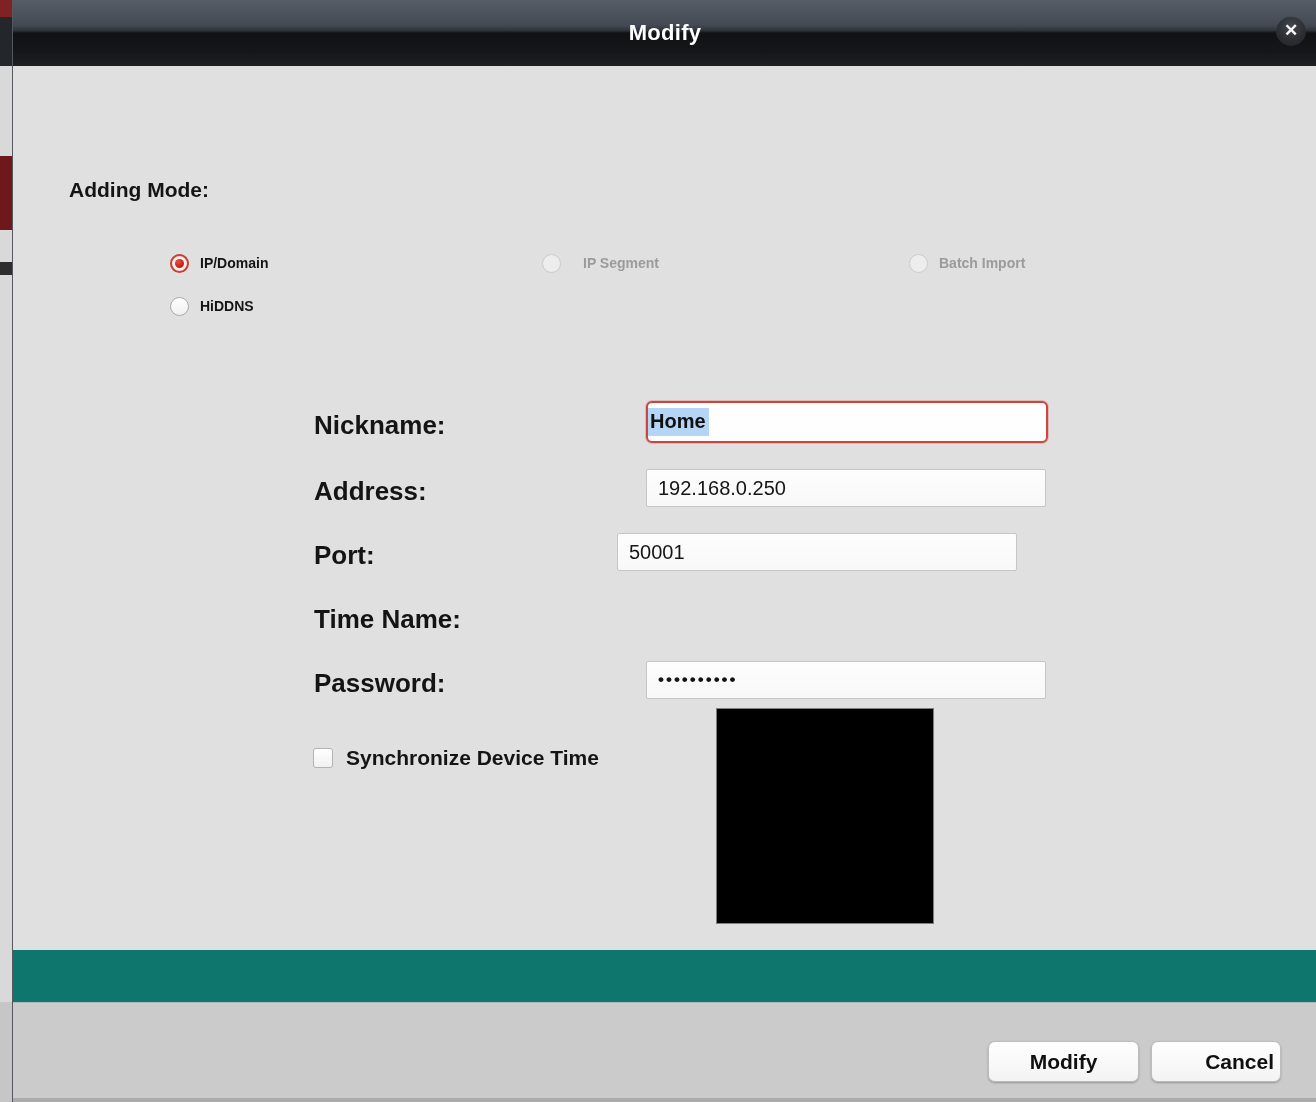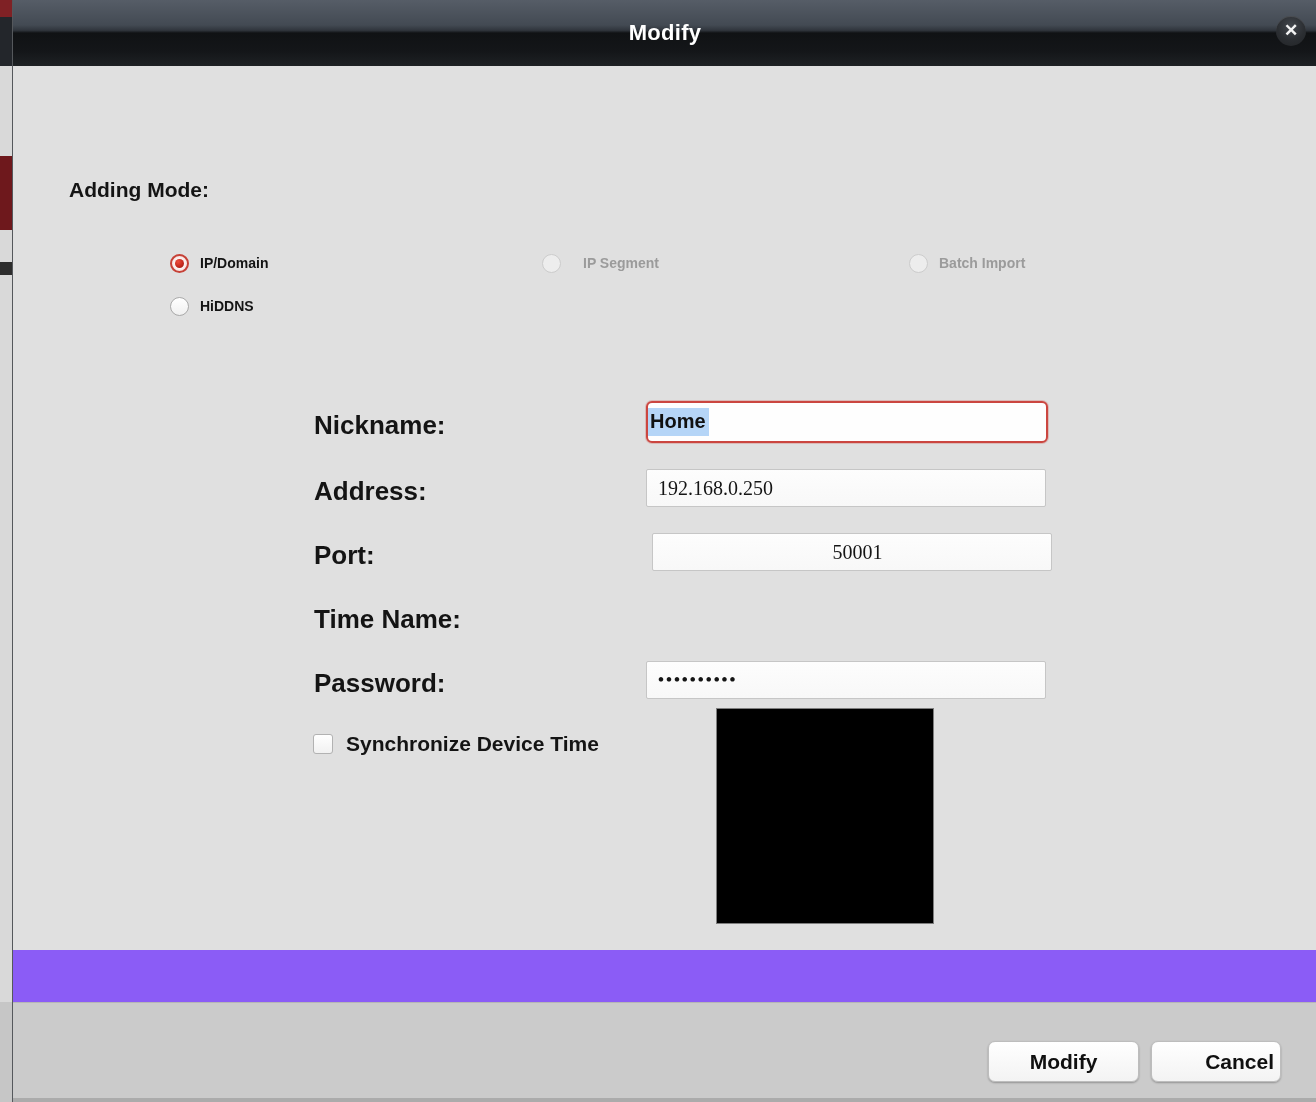--- a/index.html
+++ b/index.html
@@ -12,21 +12,21 @@
   .bg-strip{position:absolute;left:0;top:0;width:12px;height:1102px;background:#d9d9d9;}
   .bg-strip .seg{position:absolute;left:0;width:12px;}
   .seg-top{top:0;height:66px;background:#23262b;}
   .seg-rednotch{top:0;height:17px;width:5px;background:#7f2125;}
   .seg-maroon{top:156px;height:74px;background:#6e181c;}
   .seg-icon{top:262px;height:13px;width:7px;background:#2d2d2d;}
   .seg-footer{top:1002px;height:100px;background:#c6c6c6;}
 
   
   .dialog{position:absolute;left:12px;top:0;width:1304px;height:1102px;
-    border-left:1px solid #55585c;background:#8b5cf6;}
+    border-left:1px solid #55585c;background:#0f766e;}
   .titlebar{position:absolute;left:0;top:0;width:100%;height:66px;
     background:linear-gradient(180deg,#565d67 0%,#434a53 38%,#30353c 46%,#101214 50%,#141619 78%,#1e2124 100%);}
   .title-text{position:absolute;left:0;top:20px;width:100%;text-align:center;
     color:#fff;font-size:22px;font-weight:bold;letter-spacing:.3px;}
   .close-btn{position:absolute;left:1263px;top:16px;width:30px;height:30px;border:none;
     border-radius:50%;cursor:pointer;padding:0;
     background:radial-gradient(circle at 50% 35%,#43474d 0%,#2b2e32 55%,#222427 100%);
     box-shadow:inset 0 1px 0 rgba(255,255,255,.12);}
   .close-btn span{display:block;width:100%;text-align:center;color:#f4f4f4;
     font-size:17px;font-weight:bold;line-height:30px;}
@@ -44,21 +44,21 @@
   .radio-row.selected .radio-circle::after{
     content:"";position:absolute;left:50%;top:50%;width:9px;height:9px;margin:-4.5px 0 0 -4.5px;
     border-radius:50%;background:radial-gradient(circle at 35% 30%,#ee4c3c 0%,#c1271c 60%,#8e1812 100%);}
   .radio-row.disabled .radio-circle{background:#ededed;border-color:#cccccc;}
   .radio-label{font-size:14px;font-weight:bold;color:#141414;white-space:nowrap;}
   .radio-row.disabled .radio-label{color:#9b9b9b;}
 
   .field-label{position:absolute;font-size:26px;font-weight:bold;color:#141414;}
   .text-input{position:absolute;width:400px;height:38px;box-sizing:border-box;
     background:linear-gradient(180deg,#fdfdfd 0%,#f8f8f8 100%);
-    border:1px solid #c6c6c6;border-radius:2px;font-family:Liberation Serif, serif;
+    border:1px solid #c6c6c6;border-radius:2px;font-family:Liberation Sans, sans-serif;
     font-size:20px;color:#151515;padding:0 0 0 11px;outline:none;}
   .nickname-input{position:absolute;width:402px;height:42px;box-sizing:border-box;
     background:#fefefe;border:2px solid #cb4640;border-radius:6px;
     box-shadow:0 0 0 1px rgba(203,70,64,.25);
     display:flex;align-items:center;cursor:text;}
   .nickname-input .sel{background:#b5d5f7;font-size:20px;font-weight:bold;color:#101010;
     padding:2px 3px 3px 2px;}
   .password-input{letter-spacing:2px;font-size:17px;font-weight:bold;}
 
   .checkbox-row{position:absolute;display:flex;align-items:center;gap:13px;cursor:pointer;}
@@ -127,28 +127,28 @@
 
       <div class="field-label" style="left:301px;top:344px;">Nickname:</div>
       <div class="nickname-input" style="left:633px;top:335px;">
         <span class="sel">Home</span>
       </div>
 
       <div class="field-label" style="left:301px;top:410px;">Address:</div>
       <input class="text-input" style="left: 633px; top: 403px;" readonly="" value="192.168.0.250">
 
       <div class="field-label" style="left:301px;top:474px;">Port:</div>
-      <input class="text-input" style="left: 639px; top: 467px; text-align: center;" readonly="" value="50001">
+      <input class="text-input" style="left: 604px; top: 467px;" readonly="" value="50001">
 
       <div class="field-label" style="left:301px;top:538px;">Time Name:</div>
 
       <div class="field-label" style="left:301px;top:602px;">Password:</div>
       <input class="text-input password-input" style="left: 633px; top: 595px;" readonly="" value="••••••••••">
 
-      <div class="checkbox-row" style="left:300px;top:666px;text-align:center;">
+      <div class="checkbox-row" style="left:300px;top:680px;text-align:center;">
         <span class="checkbox-box"></span>
         <span class="checkbox-label">Synchronize Device Time</span>
       </div>
 
       <div class="redacted"></div>
     </div>
 
     <div class="footer">
       <button class="btn btn-modify">Modify</button>
       <button class="btn btn-cancel">Cancel</button>

